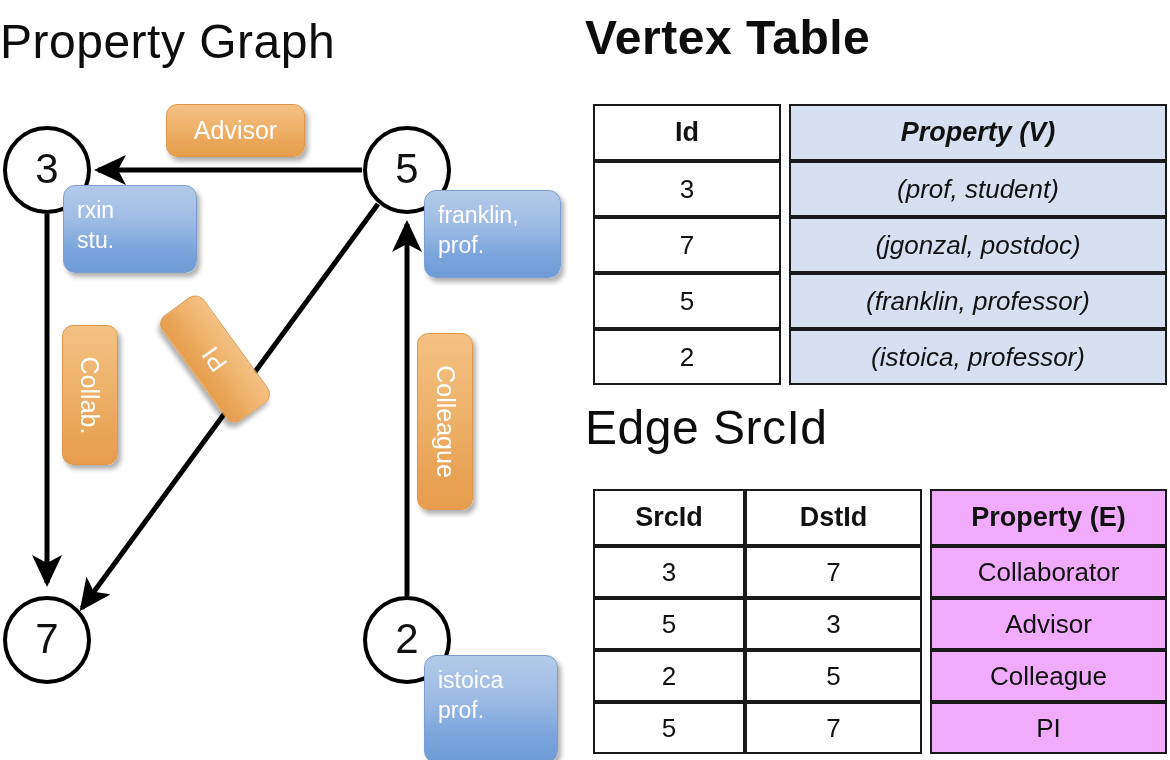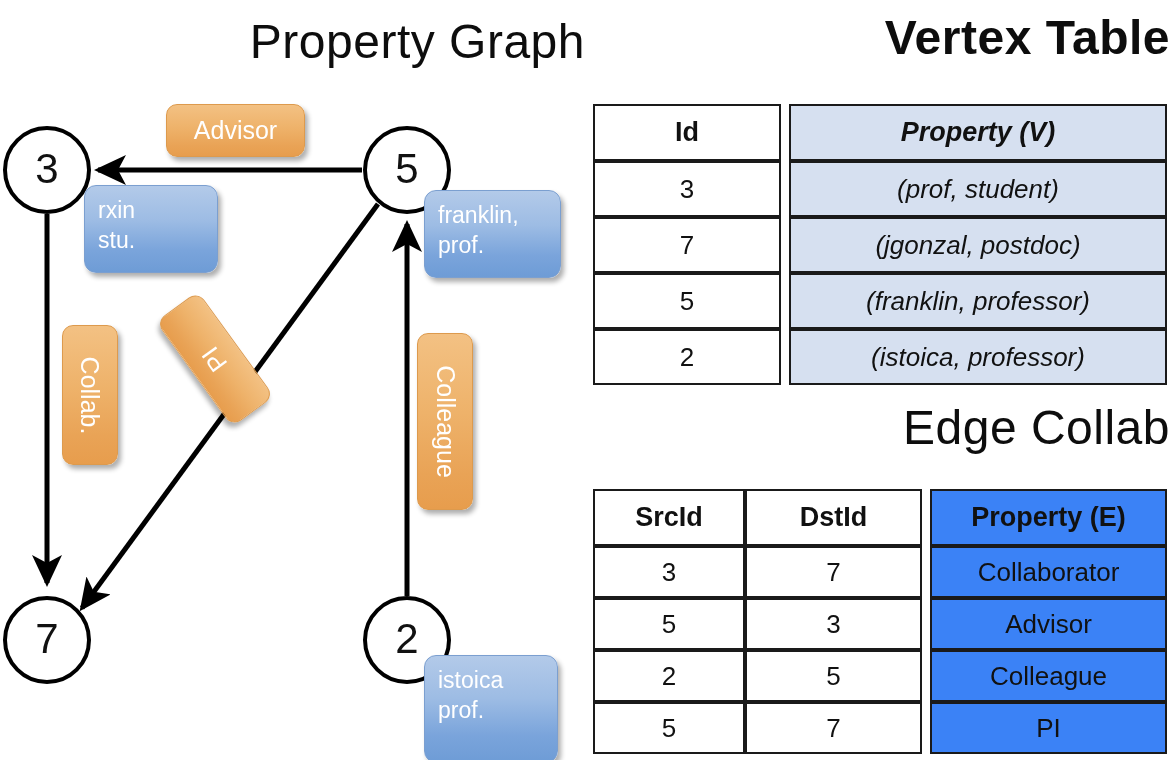--- a/index.html
+++ b/index.html
@@ -18,21 +18,21 @@
 
   
   .slide-title {
     position: absolute;
     font-family: "Liberation Sans", sans-serif;
     font-weight: 300;
     font-size: 48px;
     letter-spacing: 0.5px;
     color: #0d0d0d;
     white-space: nowrap;
-    text-align: right;
+    text-align: left;
   }
   #title-property-graph { left: 0px;   top: 14px;  width: 585px; }
   #title-vertex-table   { left: 585px; top: 10px;  width: 585px; font-weight: bold; }
   #title-edge-table     { left: 585px; top: 400px; width: 585px; }
 
   
   #graph-panel {
     position: absolute;
     left: 0; top: 0;
     width: 585px; height: 760px;
@@ -133,34 +133,34 @@
 
   
   #vertex-table th.prop-head,
   #vertex-table td.prop-cell {
     background: #d6e0f0;
     font-style: italic;
   }
   
   #edge-table th.prop-head,
   #edge-table td.prop-cell {
-    background: #3b82f6;
+    background: #f0abfc;
   }
 
   #vertex-table { left: 593px; top: 104px; width: 574px; }
   #edge-table   { left: 593px; top: 489px; width: 574px; }
 </style>
 </head>
 <body>
 
 <div class="slide-title" id="title-property-graph">Property Graph</div>
 
 <div class="slide-title" id="title-vertex-table">Vertex Table</div>
 
-<div class="slide-title" id="title-edge-table">Edge Collab</div>
+<div class="slide-title" id="title-edge-table">Edge SrcId</div>
 
 <div id="graph-panel">
 
   <svg id="graph-edges" viewBox="0 0 585 760">
     <defs>
       <marker id="arrowhead" markerWidth="7" markerHeight="7" refX="5.6" refY="3" orient="auto" markerUnits="strokeWidth">
         <path d="M0,0 L6.4,3 L0,6 L1.6,3 Z" fill="#000000"></path>
       </marker>
     </defs>
 
@@ -198,21 +198,21 @@
   </div>
 
   <div class="node-circle" style="left:3px; top:596px;">
     <span class="node-label">7</span>
   </div>
 
   <div class="node-circle" style="left:363px; top:596px;">
     <span class="node-label">2</span>
   </div>
 
-  <div class="prop-box" style="left:63px; top:185px; width:134px; height:88px;margin-left:21px;">
+  <div class="prop-box" style="left:63px; top:185px; width:134px; height:88px;">
     <div>rxin</div>
     <div>stu.</div>
   </div>
 
   <div class="prop-box" style="left:424px; top:190px; width:137px; height:88px;">
     <div>franklin,</div>
     <div>prof.</div>
   </div>
 
 

